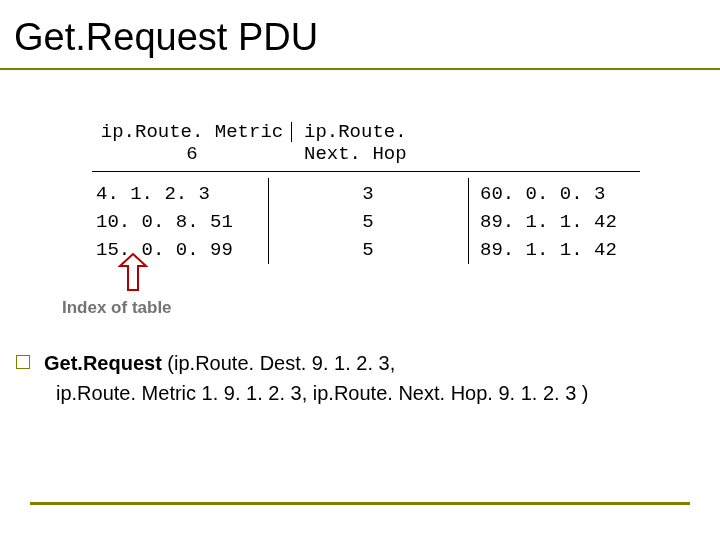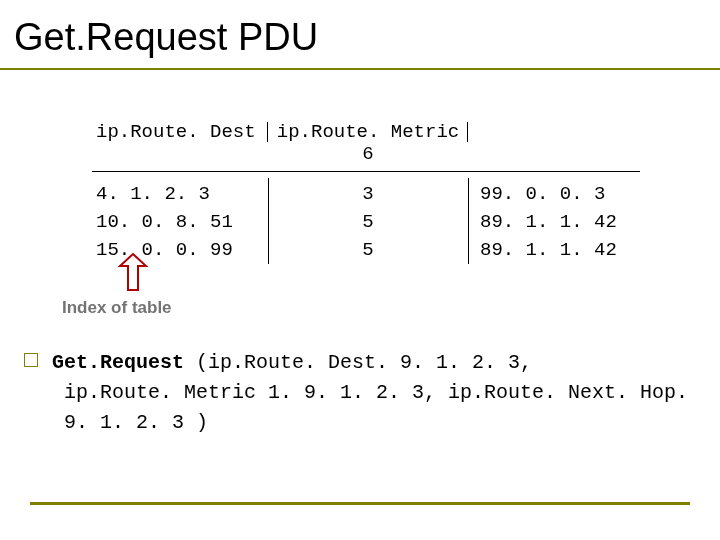--- a/index.html
+++ b/index.html
@@ -93,24 +93,24 @@
     left: 62px;
     top: 298px;
     color: #737373;
     font-family: Arial, Helvetica, sans-serif;
     font-size: 17px;
     font-weight: bold;
   }
 
   .bullet-block {
     position: absolute;
-    left: 24px;
+    left: 16px;
     top: 348px;
     width: 680px;
-    font-family: Liberation Mono, monospace;
+    font-family: Liberation Sans, sans-serif;
     font-size: 20px;
     line-height: 30px;
   }
   .bullet-marker {
     display: inline-block;
     width: 12px;
     height: 12px;
     border: 1px solid #808000;
     margin-right: 14px;
     vertical-align: 1px;
@@ -120,29 +120,29 @@
 </head>
 <body>
 
 <div class="slide">
 
   <div class="title">Get.Request PDU</div>
   <div class="title-underline"></div>
 
   <div class="table">
     <div class="table-row hdr">
-      <div class="cell c1">ip.Route. Dest</div>
       <div class="cell c2">ip.Route. Metric 6</div>
+      <div class="cell c3">ip.Route. Next. Hop</div>
     </div>
     <div class="header-underline"></div>
     <div class="body-rows">
       <div class="table-row">
         <div class="cell c1">4. 1. 2. 3</div>
         <div class="cell c2">3</div>
-        <div class="cell c3">99. 0. 0. 3</div>
+        <div class="cell c3">60. 0. 0. 3</div>
       </div>
       <div class="table-row">
         <div class="cell c1">10. 0. 8. 51</div>
         <div class="cell c2"> 5</div>
         <div class="cell c3"> 89. 1. 1. 42</div>
       </div>
       <div class="table-row">
         <div class="cell c1">15. 0. 0. 99</div>
         <div class="cell c2">5</div>
         <div class="cell c3">89. 1. 1. 42</div>

